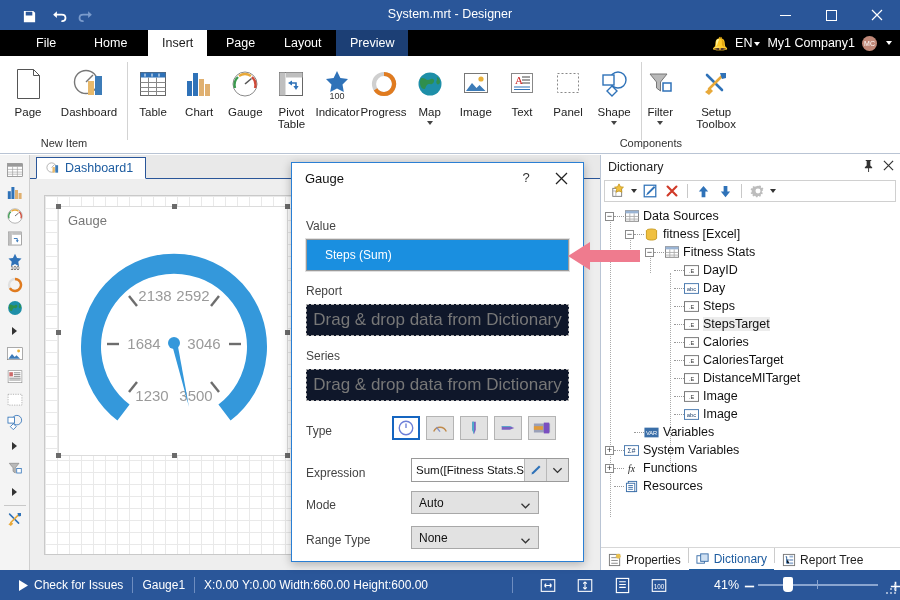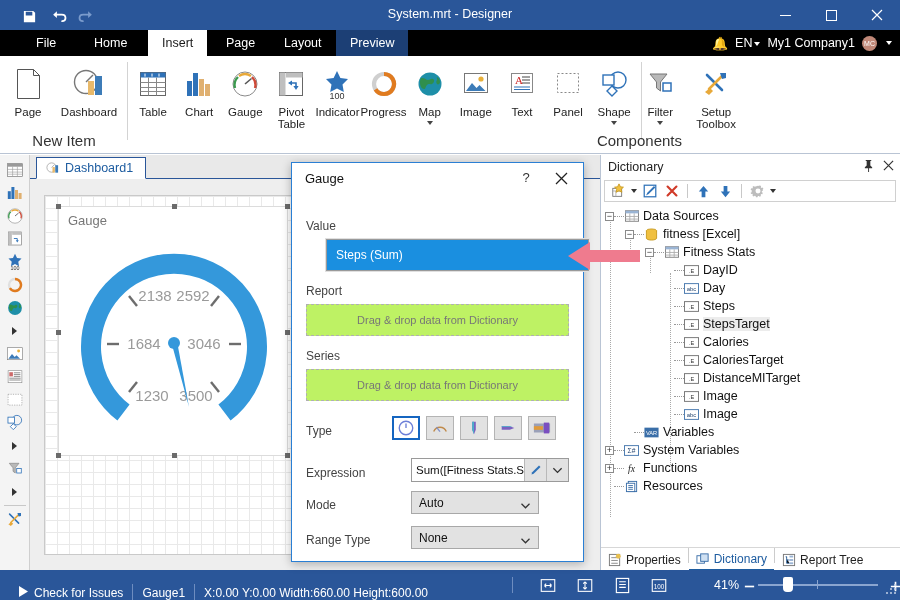--- a/index.html
+++ b/index.html
@@ -55,21 +55,21 @@
     background: #ffffff; border-bottom: 1px solid #b9c4d4;
   }
   .rb-group { position: absolute; top: 0; height: 96px; }
   .rb-items { display: flex; height: 72px; align-items: flex-start; padding-top: 4px; }
   .rb-item { width: 56px; display: flex; flex-direction: column; align-items: center; cursor: pointer;
              padding-top: 4px; }
   .rb-ico { height: 40px; display: flex; align-items: center; justify-content: center; }
   .rb-lab { font-size: 11.5px; color: #222; text-align: center; line-height: 12px; margin-top: 2px; }
   .rb-caret { width: 0; height: 0; border-left: 3.5px solid transparent; border-right: 3.5px solid transparent;
               border-top: 4px solid #444; margin-top: 3px; }
-  .rb-title { position: absolute; bottom: 3px; width: 100%; text-align: center; font-size: 15px; color: #333; }
+  .rb-title { position: absolute; bottom: 3px; width: 100%; text-align: center; font-size: 11px; color: #333; }
   .rb-sep { position: absolute; top: 6px; width: 1px; height: 78px; background: #d3d3d3; }
 
   
   .toolbox {
     position: absolute; left: 0; top: 155px; width: 30px; height: 415px;
     background: #f4f4f4; border-right: 1px solid #cfcfcf;
     display: flex; flex-direction: column; align-items: center; padding-top: 3px;
   }
   .tb-item { width: 26px; height: 23px; display: flex; align-items: center; justify-content: center; cursor: pointer; }
   .tb-caret { width: 0; height: 0; border-top: 4px solid transparent; border-bottom: 4px solid transparent;
@@ -125,46 +125,46 @@
   .tguide { position: absolute; border-left: 1px dotted #a9a9a9; }
   .dict-bottom { position: absolute; left: 0; bottom: 0; width: 300px; height: 23px; background: #fff;
                  border-top: 1px solid #d7d7d7; display: flex; align-items: flex-start; }
   .dbtab { height: 23px; display: flex; align-items: center; gap: 4px; padding: 0 7px; font-size: 12px;
            color: #222; cursor: pointer; }
   .dbtab.active { color: #1d5ca0; border-bottom: 2px solid #1d5ca0; }
   .dbsep { width: 1px; height: 15px; background: #cccccc; }
 
   
   .statusbar { position: absolute; left: 0; top: 570px; width: 900px; height: 30px; background: #2a5699;
-               color: #fff; font-size: 12px; display: flex; align-items: flex-end; }
+               color: #fff; font-size: 12px; display: flex; align-items: center; }
   .sb-sep { width: 1px; height: 16px; background: #6e8dc0; margin: 0 9px; }
   .sb-icon { width: 22px; height: 18px; display: flex; align-items: center; justify-content: center; cursor: pointer; }
   .zoom-slider { position: relative; width: 120px; height: 14px; display: flex; align-items: center; }
   .zs-track { position: absolute; left: 0; top: 6px; width: 120px; height: 2px; background: #8aa5d0; }
   .zs-mid { position: absolute; left: 59px; top: 2px; width: 1px; height: 9px; background: #8aa5d0; }
   .zs-thumb { position: absolute; left: 25px; top: -1px; width: 10px; height: 15px; background: #fff;
               border-radius: 2px 2px 4px 4px; cursor: pointer; }
 
   
   .dlg { position: absolute; left: 291px; top: 162px; width: 293px; height: 400px; background: #ffffff;
          border: 1px solid #2a7fd4; box-shadow: 0 2px 9px rgba(0,0,0,.28); z-index: 40; }
   .dlg-head { position: absolute; left: 0; top: 0; width: 291px; height: 32px; background: #fff; }
   .dlg-title { position: absolute; left: 13px; top: 8px; font-size: 13px; color: #111; }
   .dlg-help { position: absolute; right: 48px; top: 7px; font-size: 13px; color: #333; cursor: pointer;
               width: 18px; text-align: center; }
   .dlg-close { position: absolute; right: 10px; top: 5px; width: 24px; height: 20px; cursor: pointer;
                display: flex; align-items: center; justify-content: center; }
   .dlg-body { position: absolute; left: 0; top: 32px; width: 291px; height: 366px; }
   .f-label { position: absolute; font-size: 12px; color: #444; }
   .f-drop { position: absolute; left: 14px; width: 263px; height: 32px; border: 1px dashed #b0b0b0;
-            display: flex; align-items: center; justify-content: center; font-size: 11px; color: #777;
-            background: #bef264; cursor: pointer; }
+            display: flex; align-items: center; justify-content: center; font-size: 17px; color: #777;
+            background: #0f172a; cursor: pointer; }
   .f-value { position: absolute; left: 14px; width: 263px; height: 32px; background: #1a8fe0;
              border: 1px solid #9a9a9a; outline: 1px solid #e0e0e0; display: flex; align-items: center;
-             padding-left: 9px; color: #fff; font-size: 12px; cursor: pointer; margin-left: 20px; }
+             padding-left: 18px; color: #fff; font-size: 12px; cursor: pointer; }
   .typebtn { width: 28px; height: 24px; border: 1px solid #b4b4b4; background: #e2e2e2;
              display: flex; align-items: center; justify-content: center; cursor: pointer; }
   .typebtn.sel { background: #fff; border: 2px solid #1565c0; }
   .expr-box { position: absolute; left: 119px; width: 158px; height: 24px; border: 1px solid #9a9a9a;
               background: #fff; display: flex; align-items: center; }
   .expr-txt { flex: 1; font-size: 11.5px; color: #111; padding-left: 4px; white-space: nowrap; overflow: hidden; }
   .expr-btn { width: 22px; height: 22px; border-left: 1px solid #b9b9b9; background: #e2e2e2;
               display: flex; align-items: center; justify-content: center; cursor: pointer; }
   .sel-box { position: absolute; left: 119px; width: 128px; height: 23px; background: #e2e2e2;
              border: 1px solid #a8a8a8; display: flex; align-items: center; padding-left: 7px;

